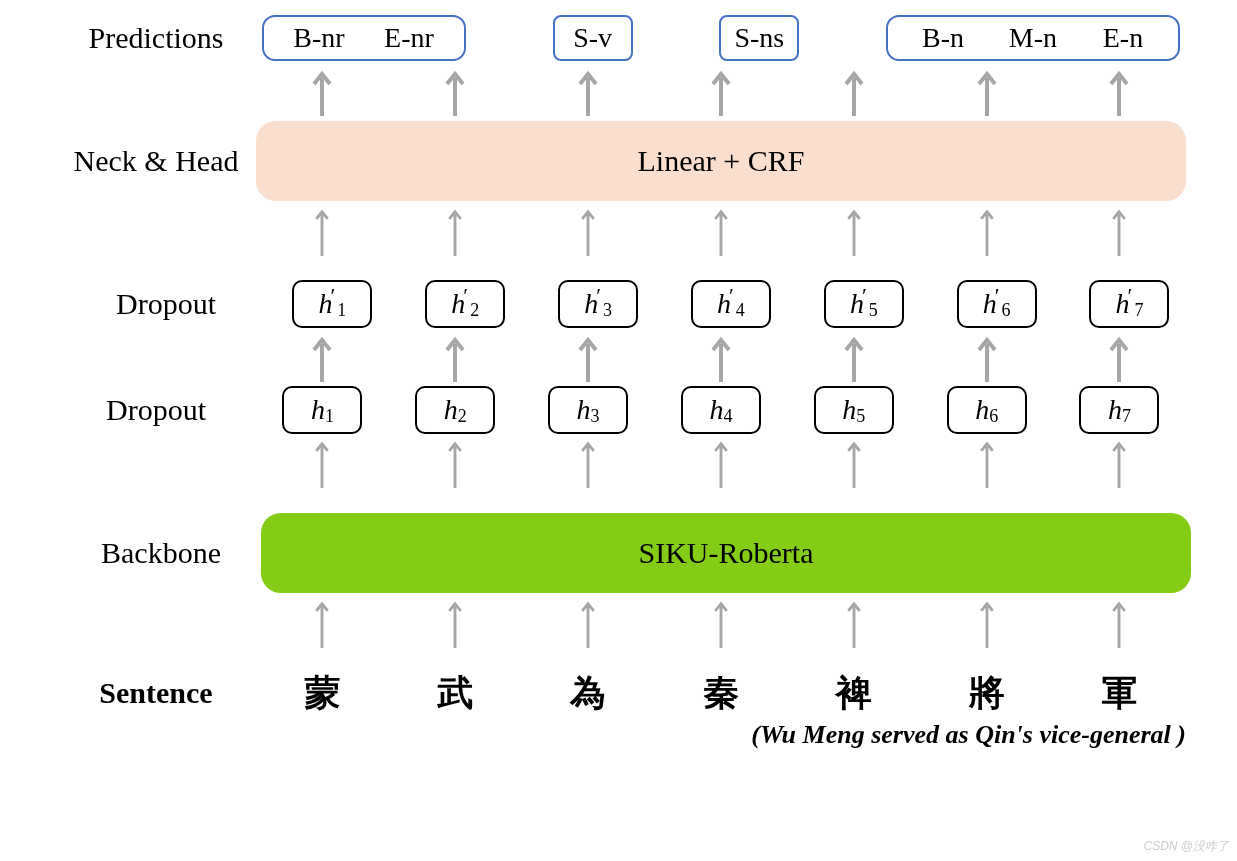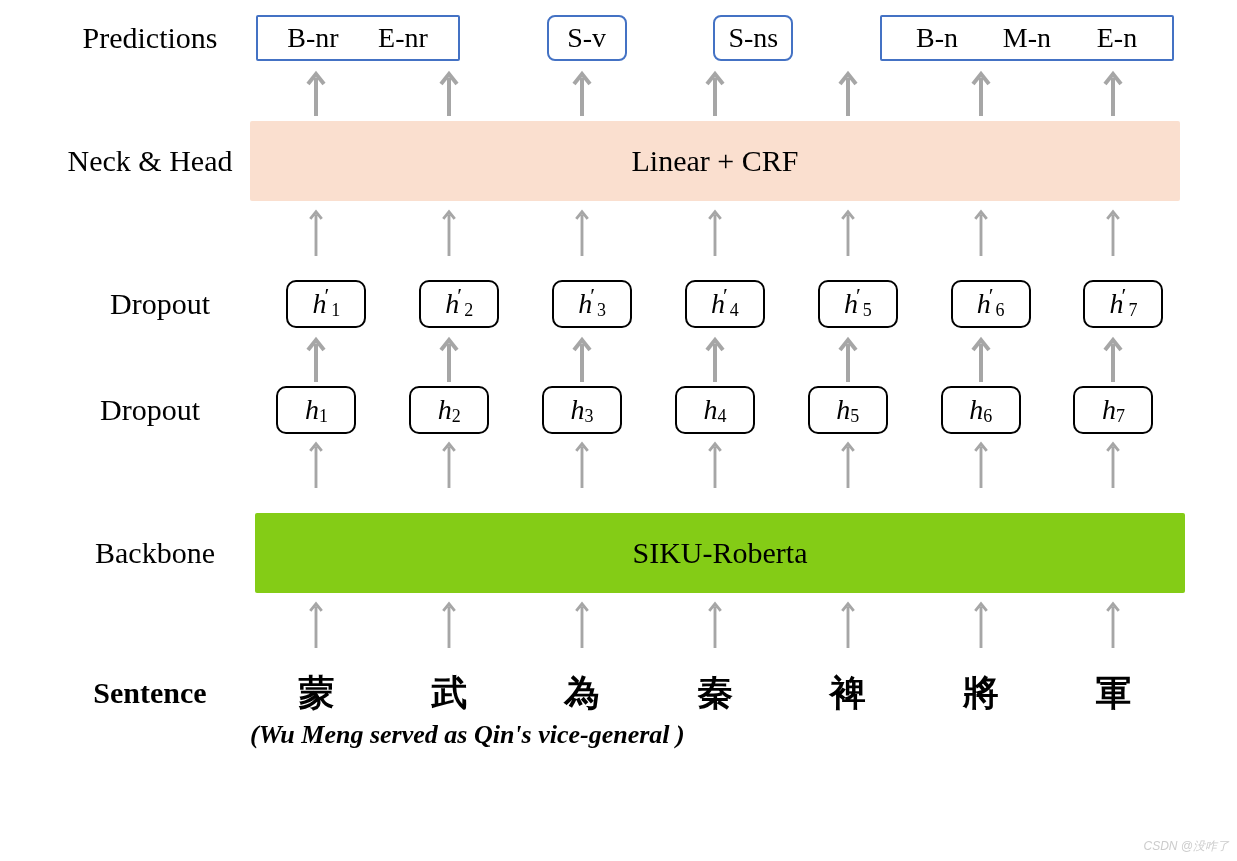--- a/index.html
+++ b/index.html
@@ -7,21 +7,21 @@
     margin: 0;
     padding: 0;
     font-family: "Times New Roman", serif;
     background: #fff;
     width: 1237px;
     height: 861px;
     position: relative;
   }
   .diagram {
     position: absolute;
-    left: 50px;
+    left: 56px;
     top: 10px;
     width: 1140px;
   }
   .row {
     display: flex;
     align-items: center;
     position: relative;
   }
   .label-col {
     width: 200px;
@@ -35,21 +35,21 @@
   }
   .cells {
     display: flex;
     justify-content: space-around;
     align-items: center;
   }
   .pred-group {
     display: flex;
     gap: 0;
     border: 2px solid #4472C4;
-    border-radius: 2px;
+    border-radius: 13px;
     padding: 4px 10px;
     background: #fff;
     height: 46px;
     align-items: center;
   }
   .pred-item {
     font-size: 28px;
     padding: 0 14px;
     min-width: 90px;
     text-align: center;
@@ -60,21 +60,21 @@
     padding: 10px 12px;
     font-size: 28px;
     background: #fff;
     height: 46px;
     display: flex;
     align-items: center;
     justify-content: center;
     min-width: 80px;
   }
   .big-block {
-    border-radius: 2px;
+    border-radius: 20px;
     height: 80px;
     display: flex;
     align-items: center;
     justify-content: center;
     font-size: 30px;
     width: 100%;
   }
   .neckhead { background: #FADFCF; }
   .backbone { background: #84cc16; }
   .hbox {
@@ -103,21 +103,21 @@
     justify-content: space-around;
     height: 50px;
   }
   .arrow {
     width: 80px;
     display: flex;
     justify-content: center;
   }
   .arrow svg { width: 20px; height: 50px; }
   .translation {
-    text-align: left;
+    text-align: right;
     font-size: 26px;
     font-style: italic;
     font-weight: bold;
     margin-top: 2px;
   }
   .watermark {
     position: absolute;
     right: 8px;
     bottom: 6px;
     font-size: 12px;

